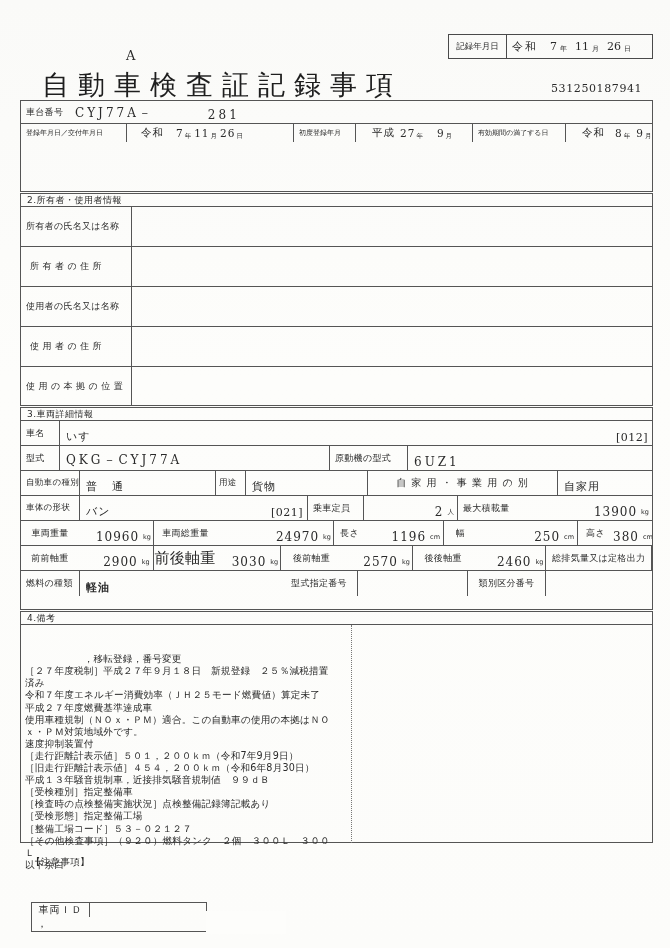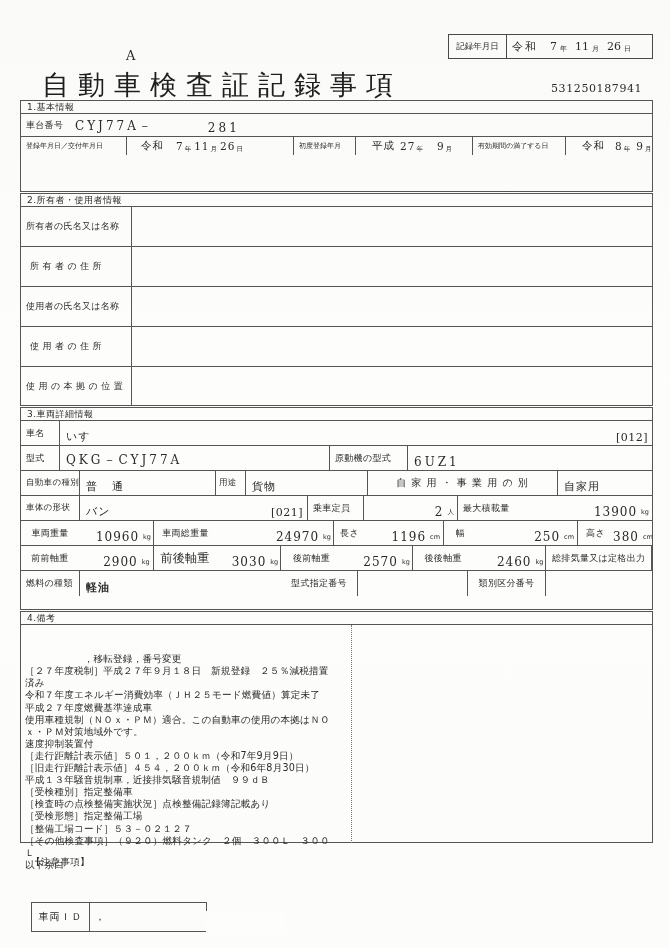--- a/index.html
+++ b/index.html
@@ -197,20 +197,21 @@
     font-size: 9.5px;
     letter-spacing: 0.3px;
   }
   .vid-box {
     position: absolute;
     left: 31px; top: 902px;
     width: 176px; height: 30px;
     box-sizing: border-box;
     border: 1px solid #555;
     display: flex;
+    flex-direction: column;
   }
   .vid-lbl {
     width: 57px;
     border-right: 1px solid #555;
     font-size: 10px;
     display: flex;
     align-items: center;
     justify-content: center;
     letter-spacing: 1px;
   }
@@ -245,21 +246,20 @@
       <span class="num">7</span>
       <span class="unit-s">年</span>
       <span class="num">11</span>
       <span class="unit-s">月</span>
       <span class="num">26</span>
       <span class="unit-s">日</span>
     </div>
   </div>
 
   <div class="frame" style="left:20px; top:100px; width:633px; height:92px;">
-    <div class="sec-head">1.基本情報</div>
 
 
     <div class="row" style="height:23px;">
       <div class="cell" style="width:48px;">
         <span class="lbl">車台番号</span>
       </div>
       <div class="cell" style="flex:1; position:relative;">
         <span class="val" style="letter-spacing:3px;">CYJ77A－</span>
         <span class="val" style="letter-spacing:3px; margin-left:48px;">281</span>
       </div>
@@ -465,21 +465,21 @@
 
     <div class="row" style="height:25px;">
       <div class="cell" style="width:58px;">
         <span class="lbl ctr" style="font-size:9px;">前前軸重</span>
       </div>
       <div class="cell" style="width:74px;">
         <span class="val r">2900</span>
         <span class="sub" style="top:4px; padding-right:3px;">kg</span>
       </div>
       <div class="cell bl" style="width:64px;">
-        <span class="lbl ctr" style="font-size:12px;">前後軸重</span>
+        <span class="lbl ctr" style="font-size:15px;">前後軸重</span>
       </div>
       <div class="cell" style="width:64px;">
         <span class="val r">3030</span>
         <span class="sub" style="top:4px; padding-right:2px;">kg</span>
       </div>
       <div class="cell bl" style="width:62px;">
         <span class="lbl ctr" style="font-size:9px;">後前軸重</span>
       </div>
       <div class="cell" style="width:70px;">
         <span class="val r">2570</span>

